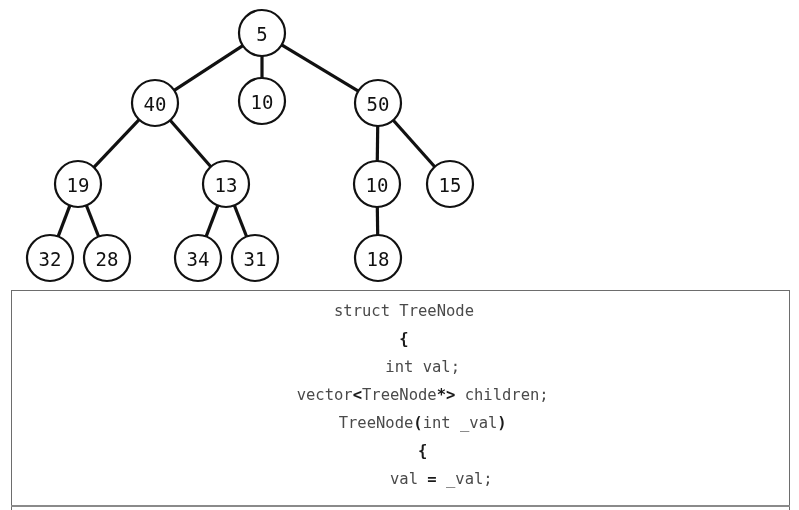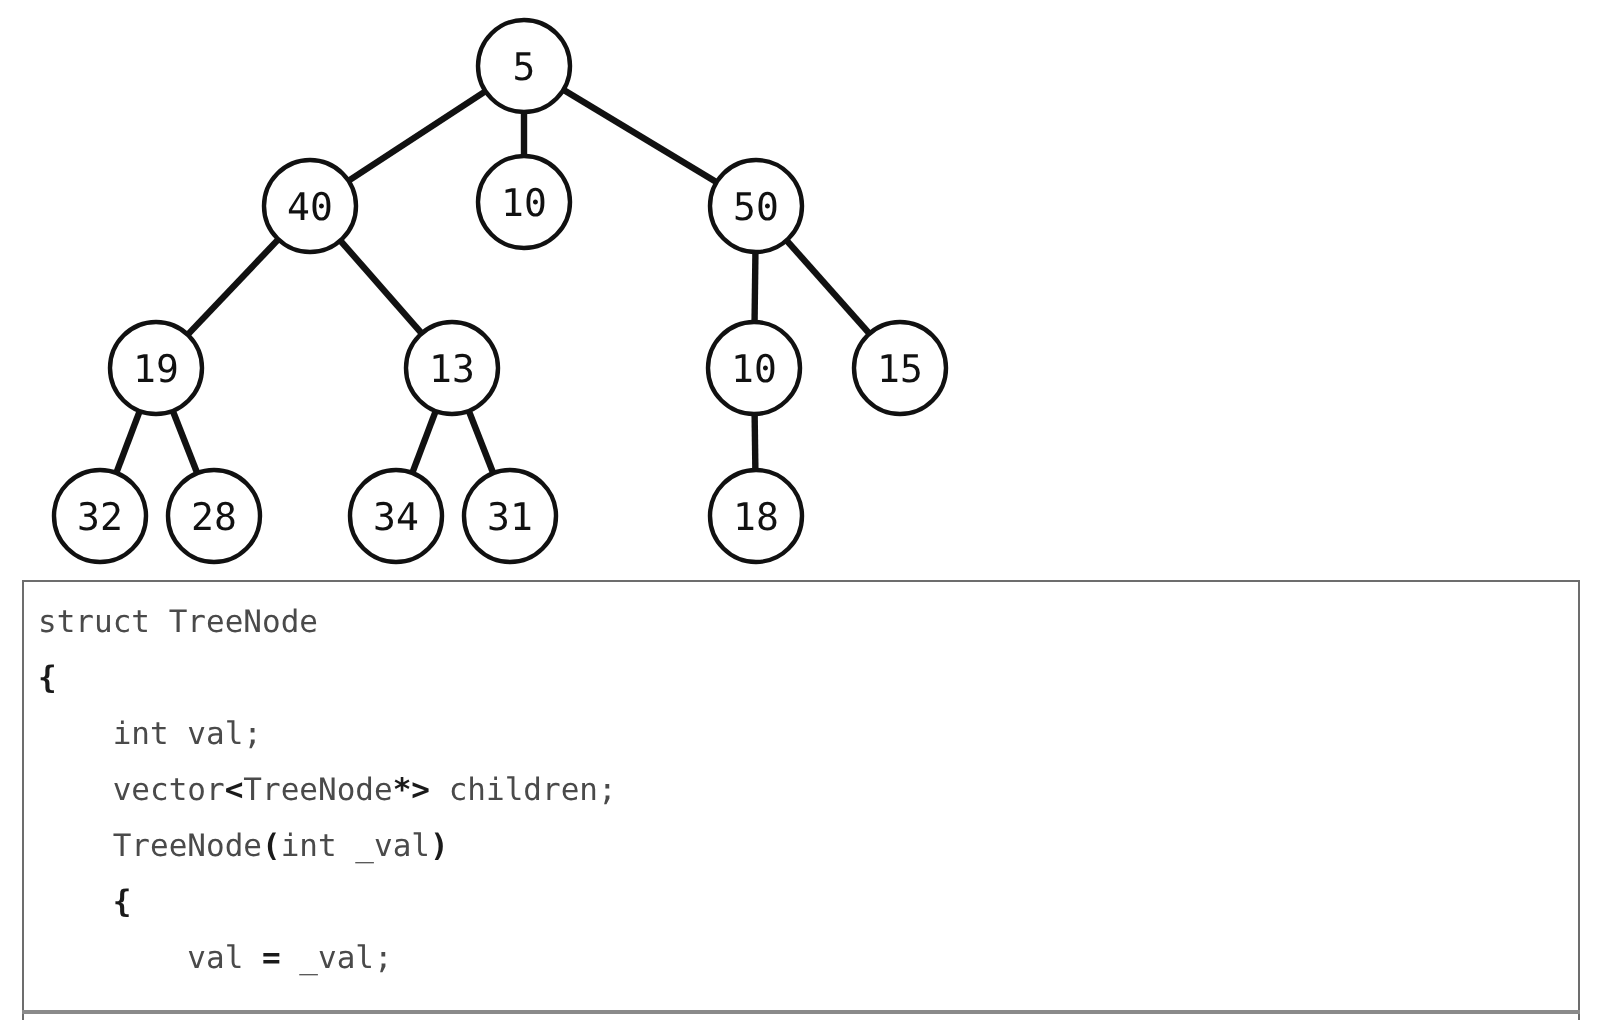--- a/index.html
+++ b/index.html
@@ -65,20 +65,21 @@
     font-family: "DejaVu Sans Mono", "Liberation Mono", monospace;
     font-size: 15.5px;
     line-height: 28px;
     color: #4a4a4a;
     white-space: pre;
   }
   .code-line {
     padding-left: 7px;
     white-space: pre;
     height: 28px;
+    text-align: center;
   }
   .tok-plain { color: #4a4a4a; }
   .tok-bold  { color: #1a1a1a; font-weight: bold; }
   #code-bottom-rule {
     position: absolute;
     left: 11px;
     top: 505px;
     width: 779px;
     height: 2px;
     background: #8a8a8a;

